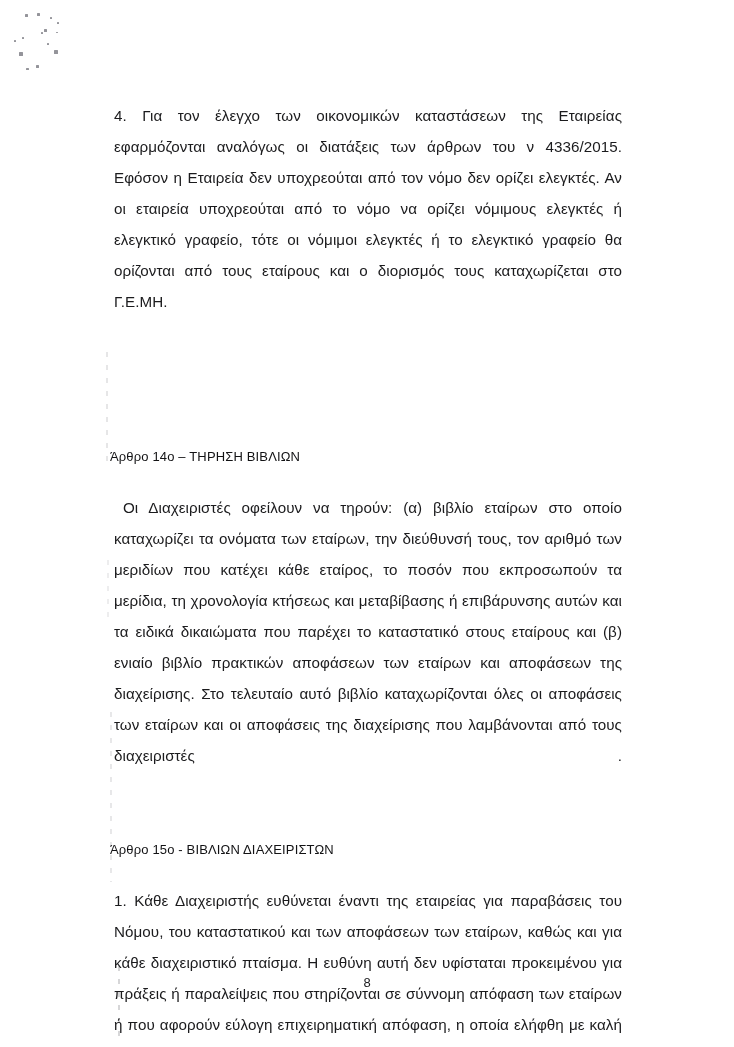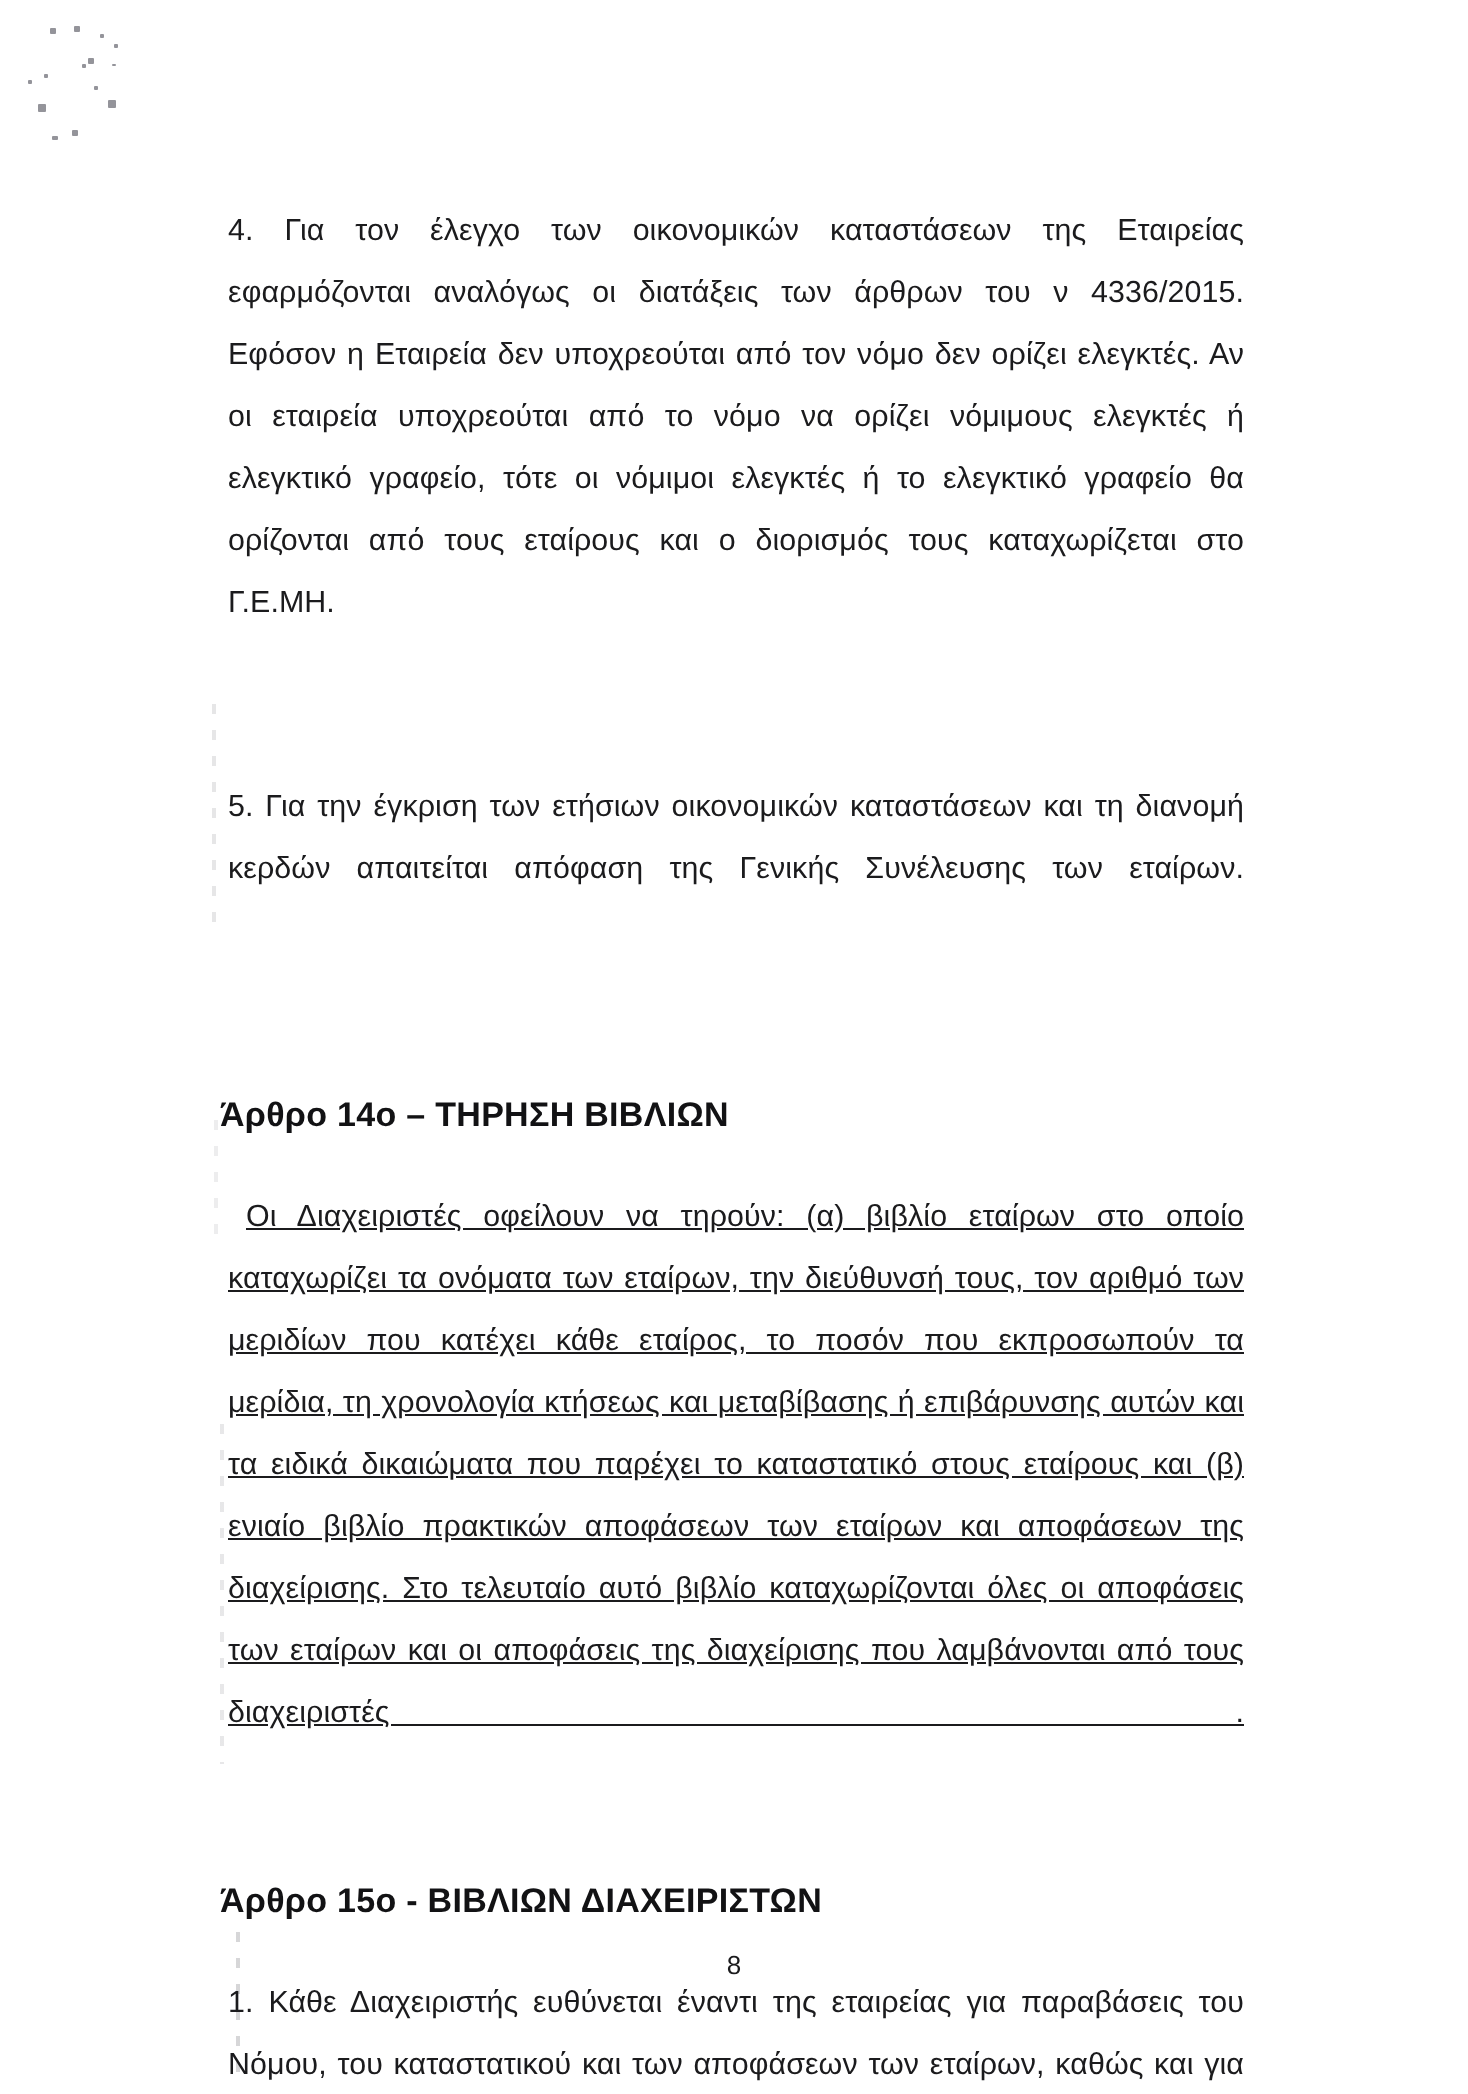--- a/index.html
+++ b/index.html
@@ -69,31 +69,30 @@
     width: 100%;
   }
 
   .gap-lg { height: 32px; }
   .gap-xl { height: 57px; }
   .gap-md { height: 28px; }
   .gap-sm { height: 16px; }
 
   h2.heading {
     margin: 0;
-    font-size: 17px;
-    font-weight: bold;
+    font-size: 13px;
+    font-weight: normal;
     line-height: 31px;
     color: #121214;
     letter-spacing: 0.15px;
     text-align: left;
   }
 
   .indent-first {
     text-indent: 9px;
-    text-decoration: underline;
   }
 
   .page-number {
     position: absolute;
     left: 0;
     top: 975px;
     width: 734px;
     text-align: center;
     font-size: 13px;
     color: #1b1b1d;
@@ -126,21 +125,20 @@
   <div class="margin-rule" style="left:107px; top:560px; height:60px; opacity:0.20;"></div>
   <div class="margin-rule" style="left:110px; top:712px; height:170px; opacity:0.26;"></div>
   <div class="margin-rule" style="left:118px; top:966px; height:78px; opacity:0.45;"></div>
 
   <div class="content">
 
     <p class="para">4. Για τον έλεγχο των οικονομικών καταστάσεων της Εταιρείας εφαρμόζονται αναλόγως οι διατάξεις των άρθρων του ν 4336/2015. Εφόσον η Εταιρεία δεν υποχρεούται από τον νόμο δεν ορίζει ελεγκτές. Αν οι εταιρεία υποχρεούται από το νόμο να ορίζει νόμιμους ελεγκτές ή ελεγκτικό γραφείο, τότε οι νόμιμοι ελεγκτές ή το ελεγκτικό γραφείο θα ορίζονται από τους εταίρους και ο διορισμός τους καταχωρίζεται στο Γ.Ε.ΜΗ.</p>
 
     <div class="gap-lg"></div>
 
-    <p class="para">5. Για την έγκριση των ετήσιων οικονομικών καταστάσεων και τη διανομή κερδών απαιτείται απόφαση της Γενικής Συνέλευσης των εταίρων.</p>
 
     <div class="gap-xl"></div>
 
     <h2 class="heading">Άρθρο 14ο – ΤΗΡΗΣΗ ΒΙΒΛΙΩΝ</h2>
 
     <div class="gap-sm"></div>
 
     <p class="para indent-first">Οι Διαχειριστές οφείλουν να τηρούν: (α) βιβλίο εταίρων στο οποίο καταχωρίζει τα ονόματα των εταίρων, την διεύθυνσή τους, τον αριθμό των μεριδίων που κατέχει κάθε εταίρος, το ποσόν που εκπροσωπούν τα μερίδια, τη χρονολογία κτήσεως και μεταβίβασης ή επιβάρυνσης αυτών και τα ειδικά δικαιώματα που παρέχει το καταστατικό στους εταίρους και (β) ενιαίο βιβλίο πρακτικών αποφάσεων των εταίρων και αποφάσεων της διαχείρισης. Στο τελευταίο αυτό βιβλίο καταχωρίζονται όλες οι αποφάσεις των εταίρων και οι αποφάσεις της διαχείρισης που λαμβάνονται από τους διαχειριστές .</p>
 
     <div class="gap-md"></div>

